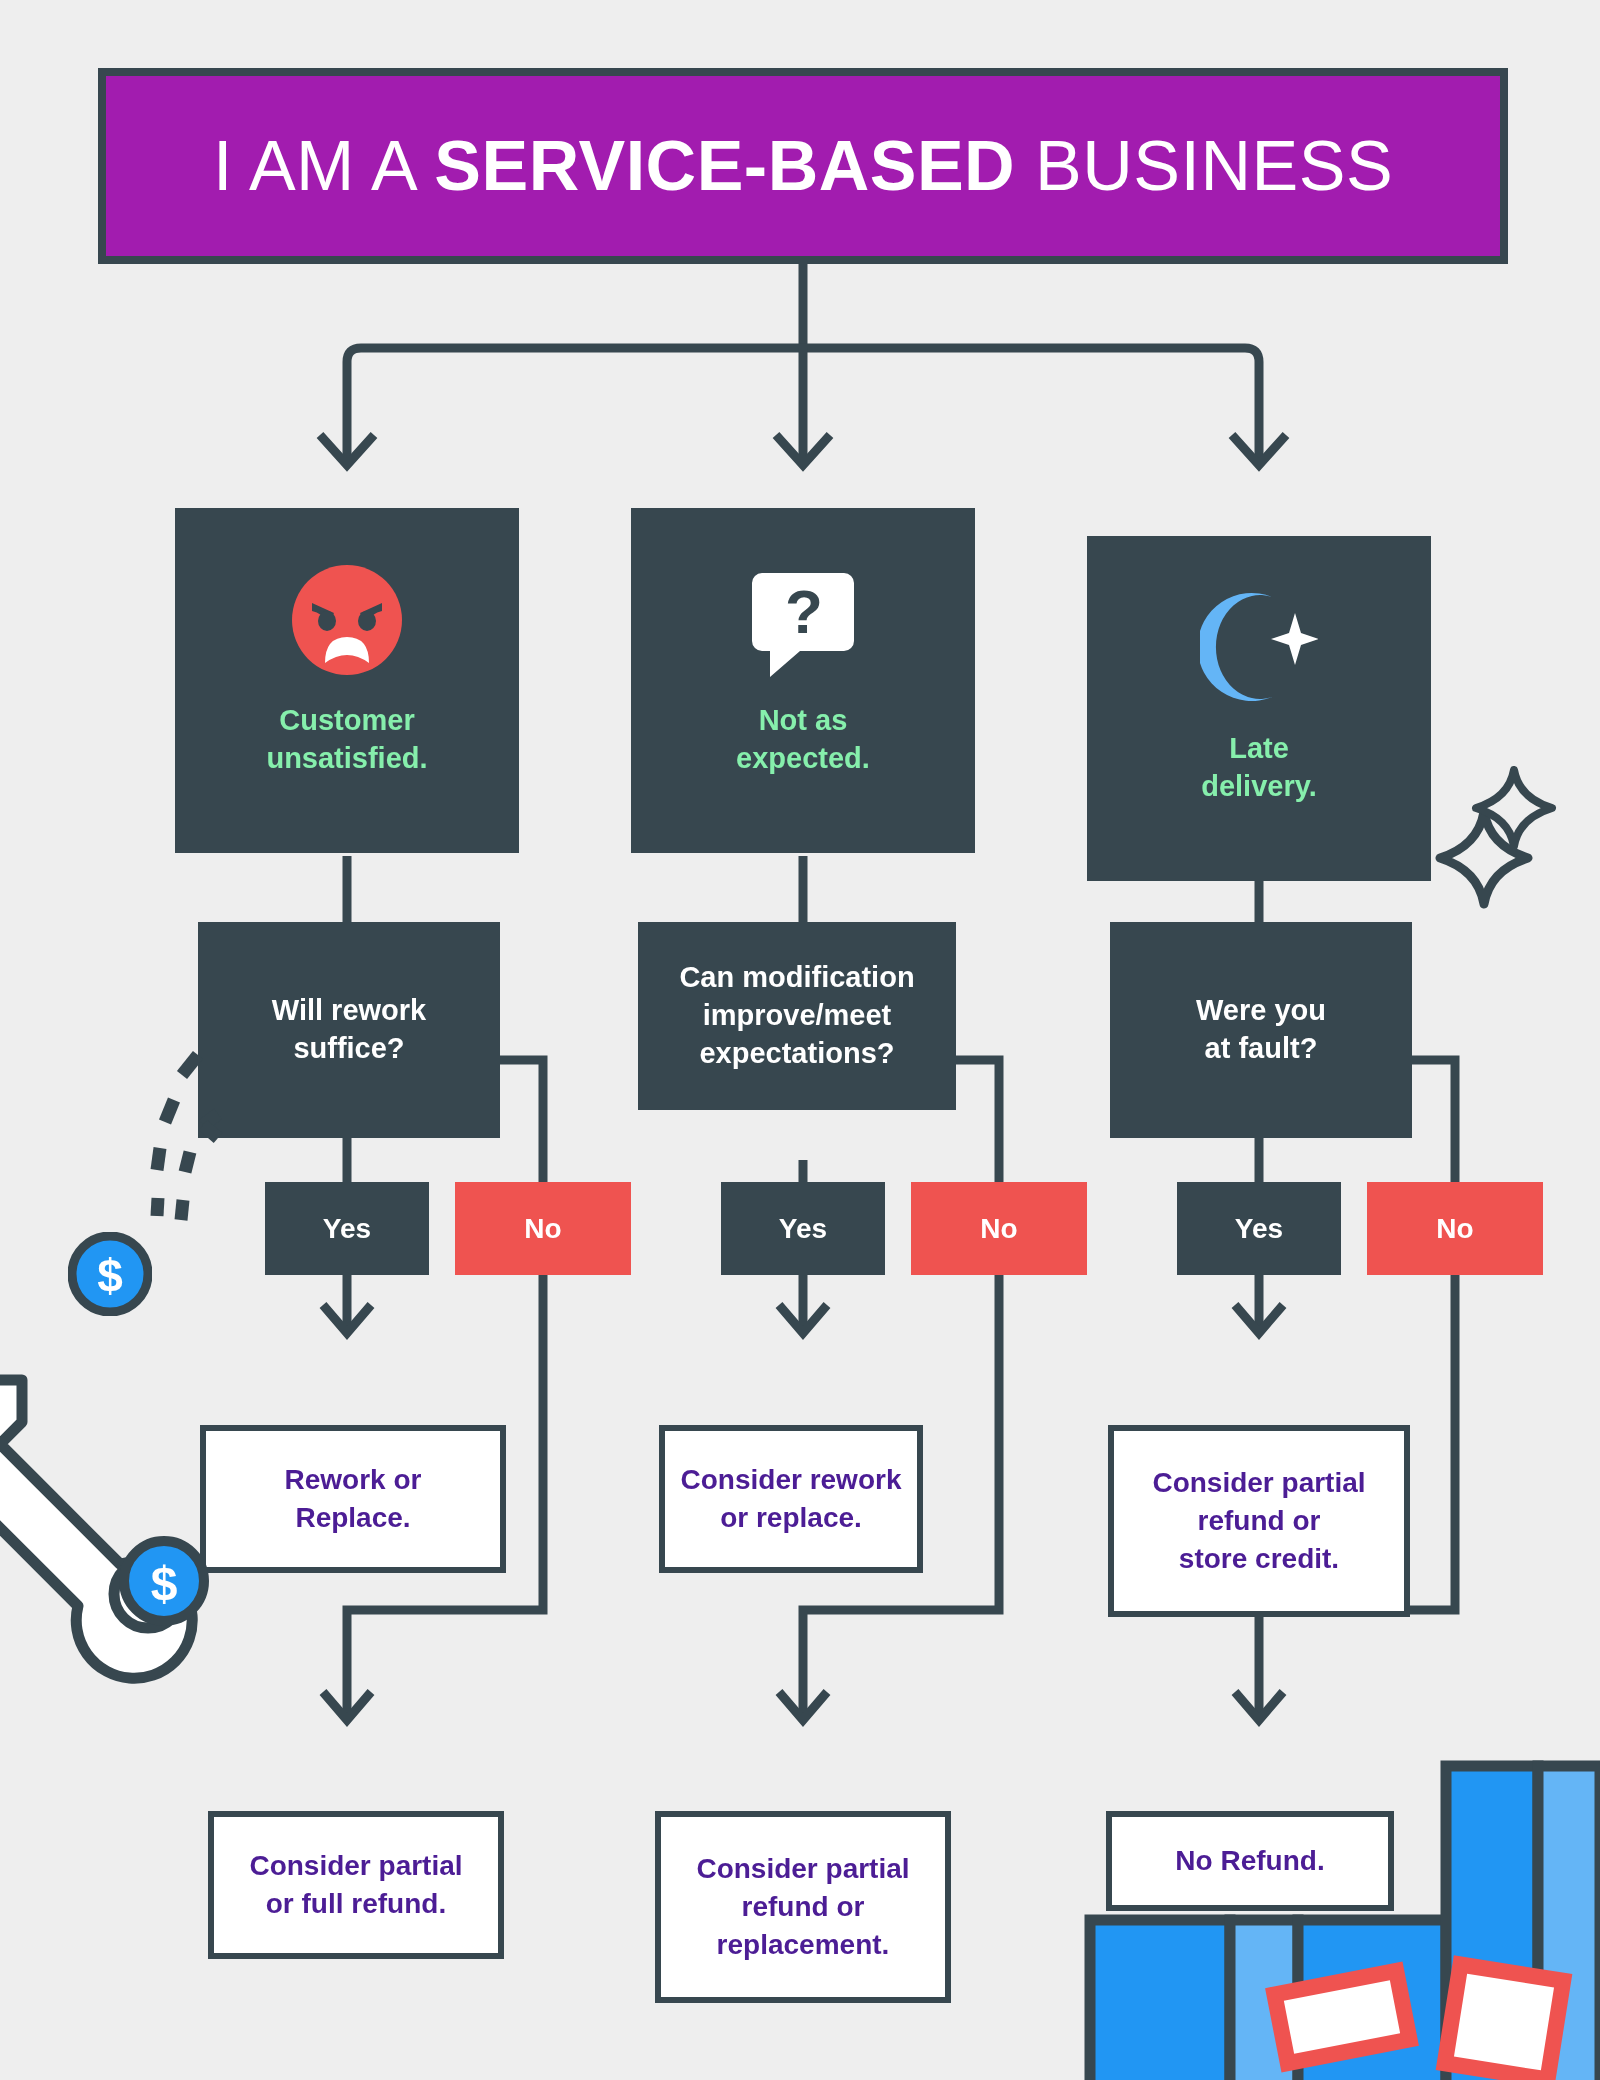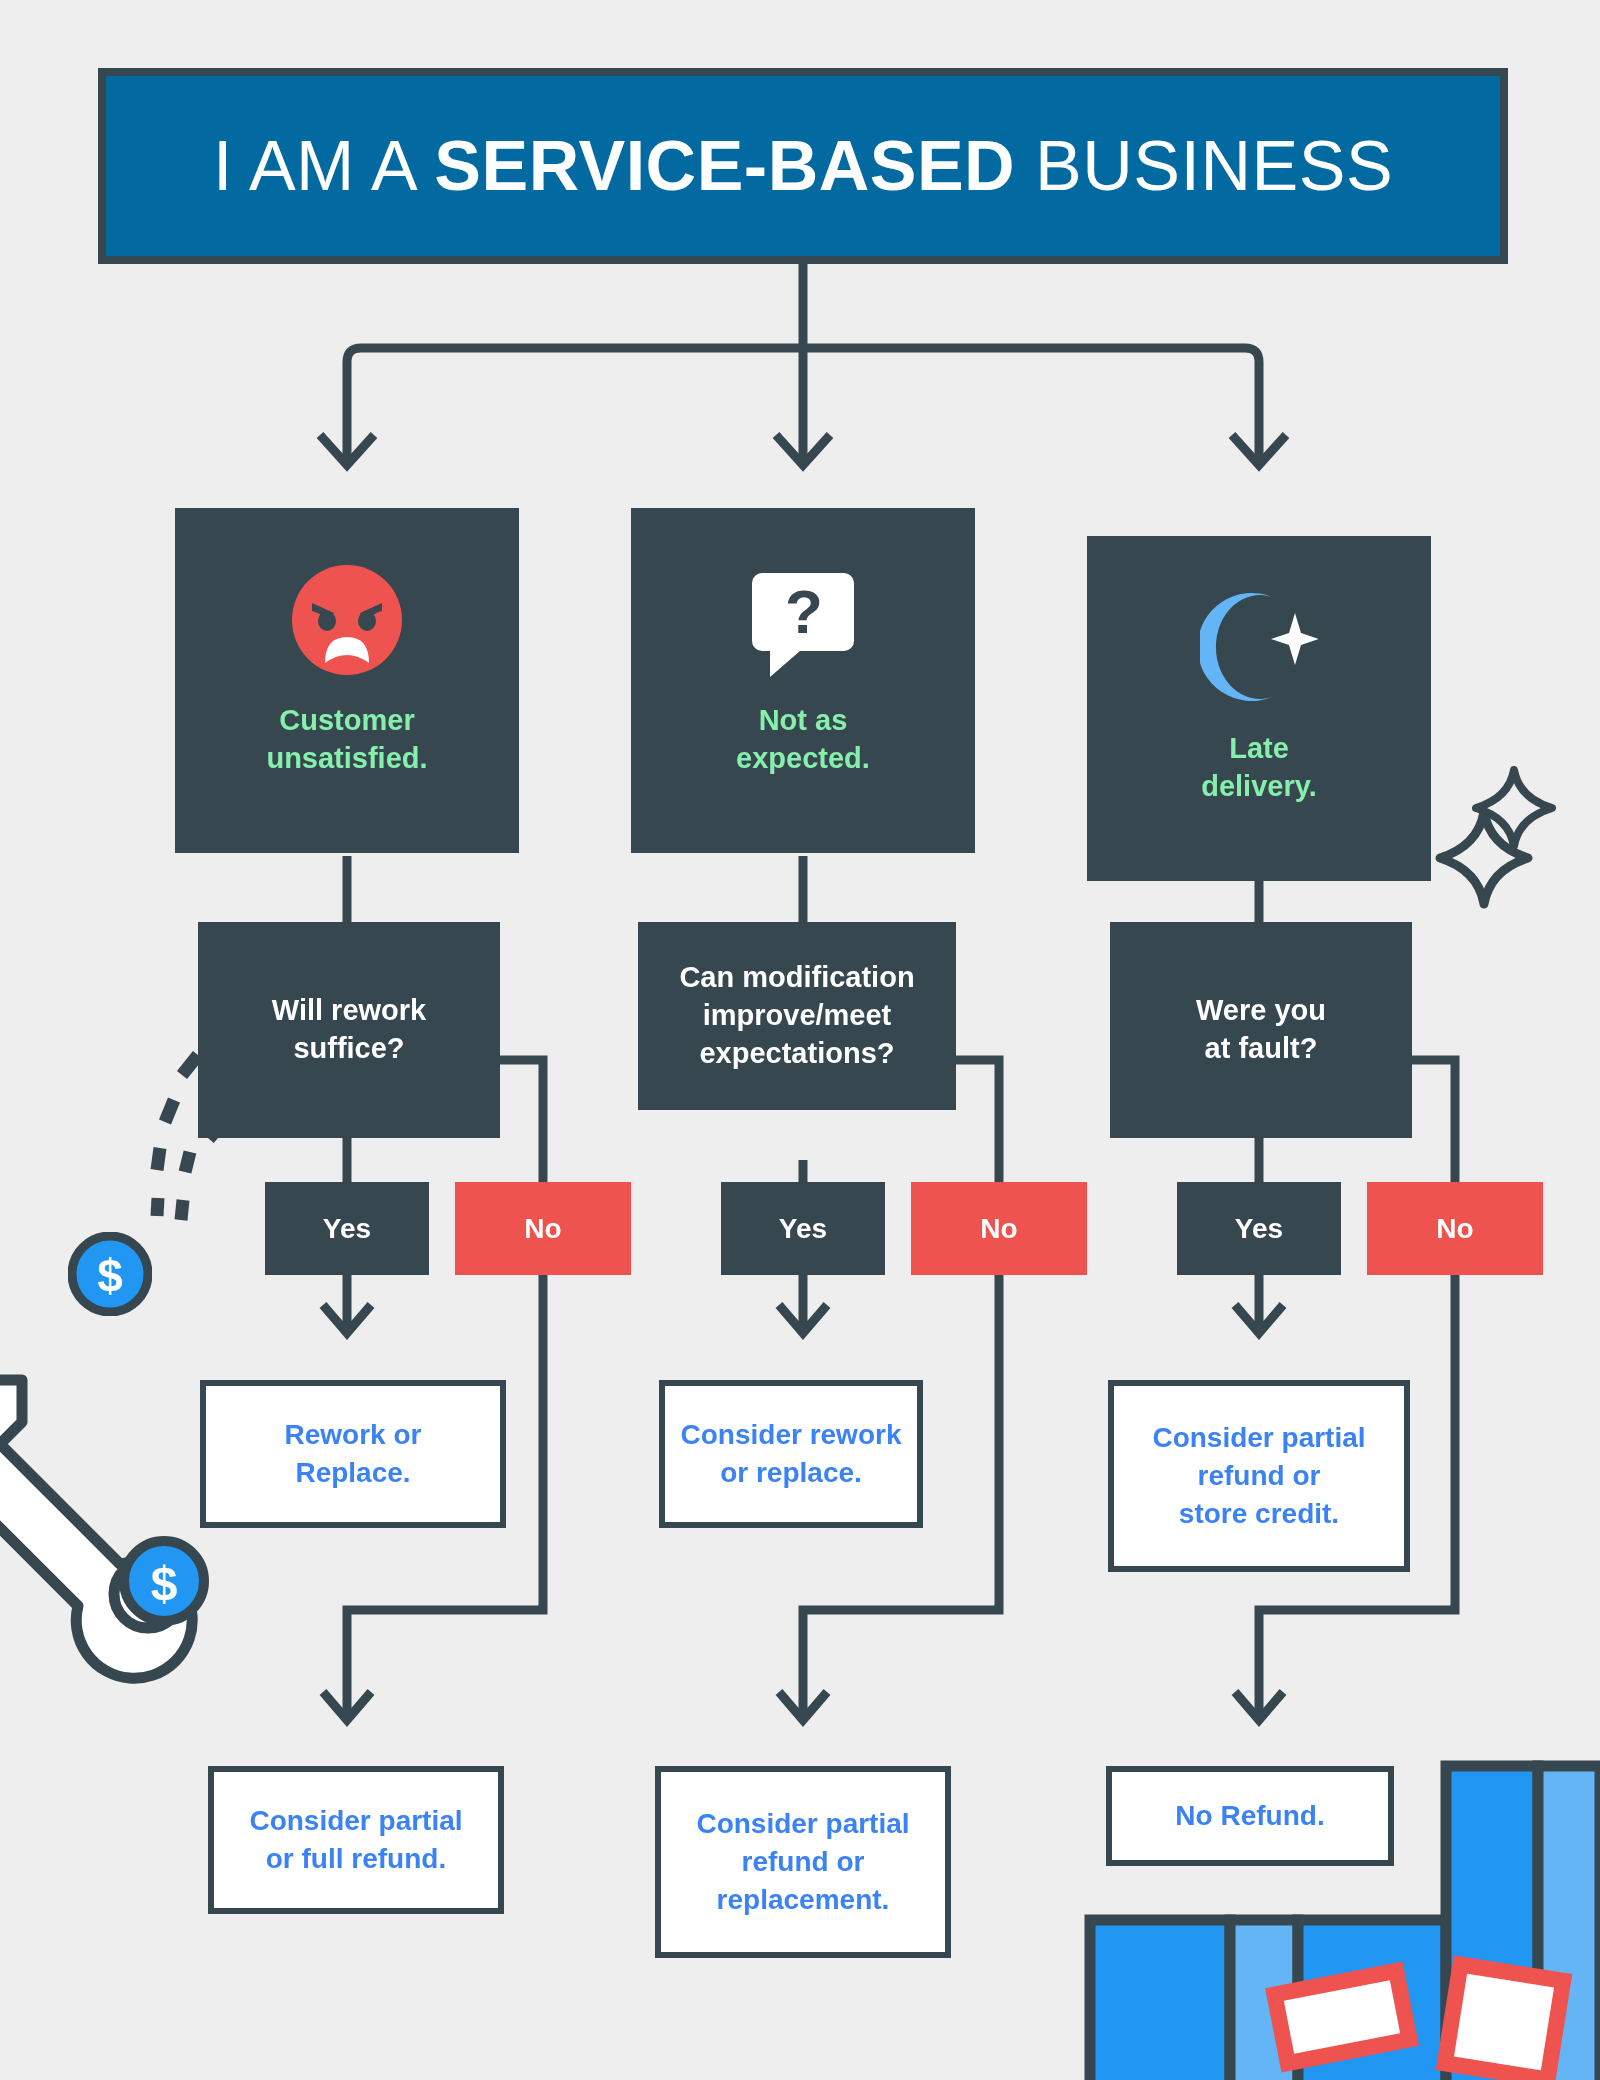--- a/index.html
+++ b/index.html
@@ -19,21 +19,21 @@
     background: #eeeeee;
   }
 
   
   .header-banner {
     position: absolute;
     left: 98px;
     top: 68px;
     width: 1410px;
     height: 196px;
-    background: #0369a1;
+    background: #a21caf;
     border: 8px solid #37474f;
     display: flex;
     align-items: center;
     justify-content: center;
   }
   .header-title {
     color: #ffffff;
     font-size: 70px;
     letter-spacing: 0.5px;
     white-space: nowrap;
@@ -105,25 +105,26 @@
   .answer-no  { background: #ef5350; }
 
   .outcome-box {
     position: absolute;
     background: #ffffff;
     border: 6px solid #37474f;
     display: flex;
     align-items: center;
     justify-content: center;
     text-align: center;
-    color: #3b82f6;
+    color: #4c1d95;
     font-size: 28px;
     font-weight: 700;
     line-height: 1.35;
     padding: 0 12px;
+    margin-top: 45px;
   }
 
   
   .decor { position: absolute; }
 </style>
 </head>
 <body>
 
 <div id="canvas">
 

